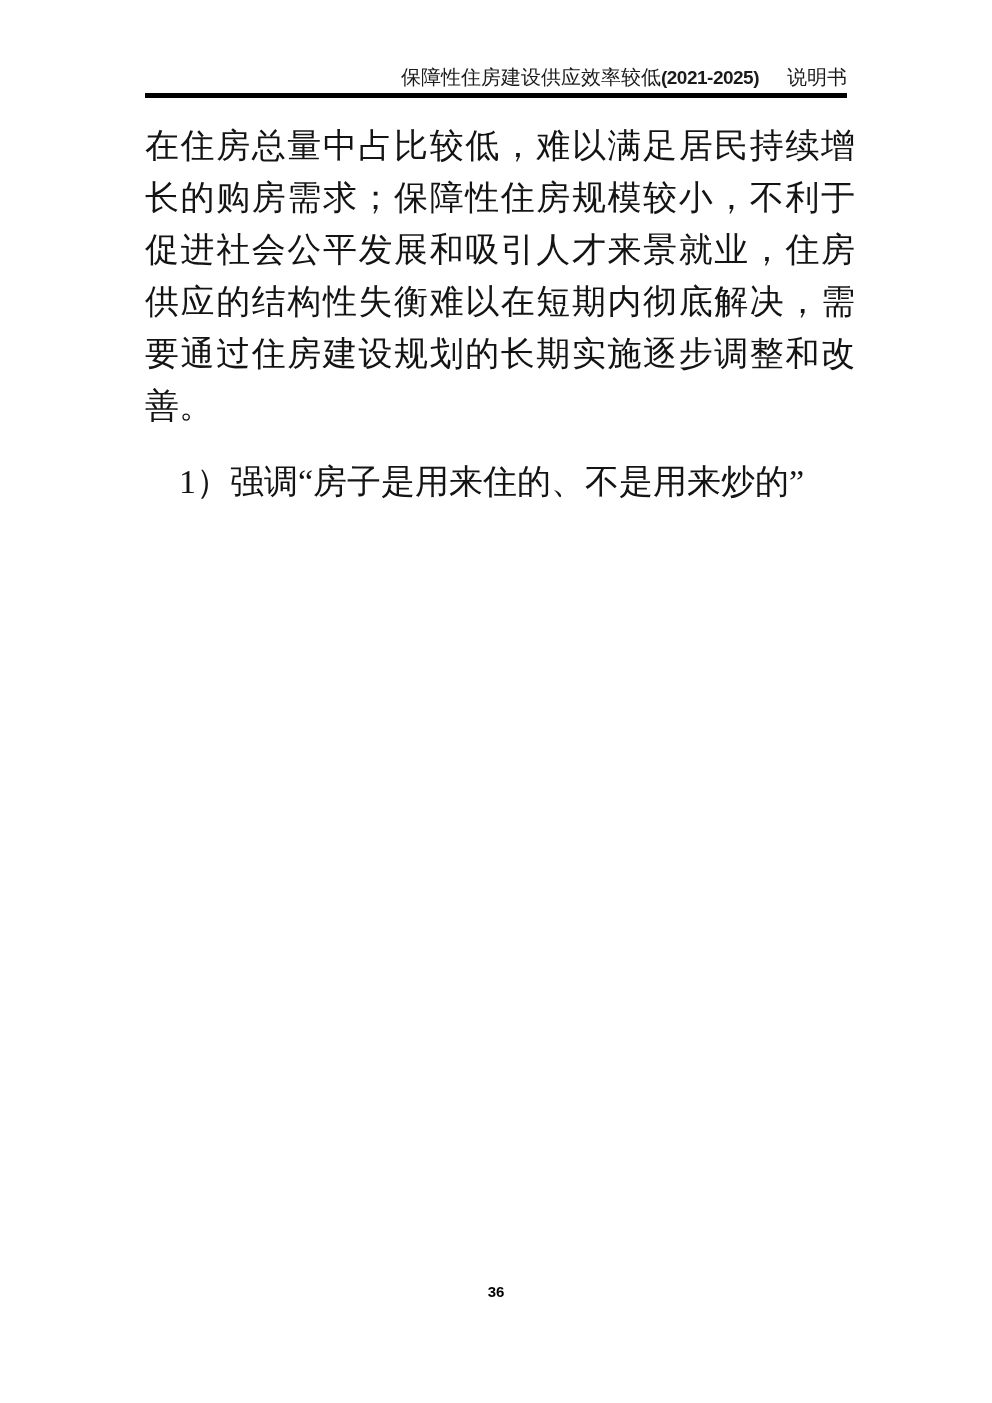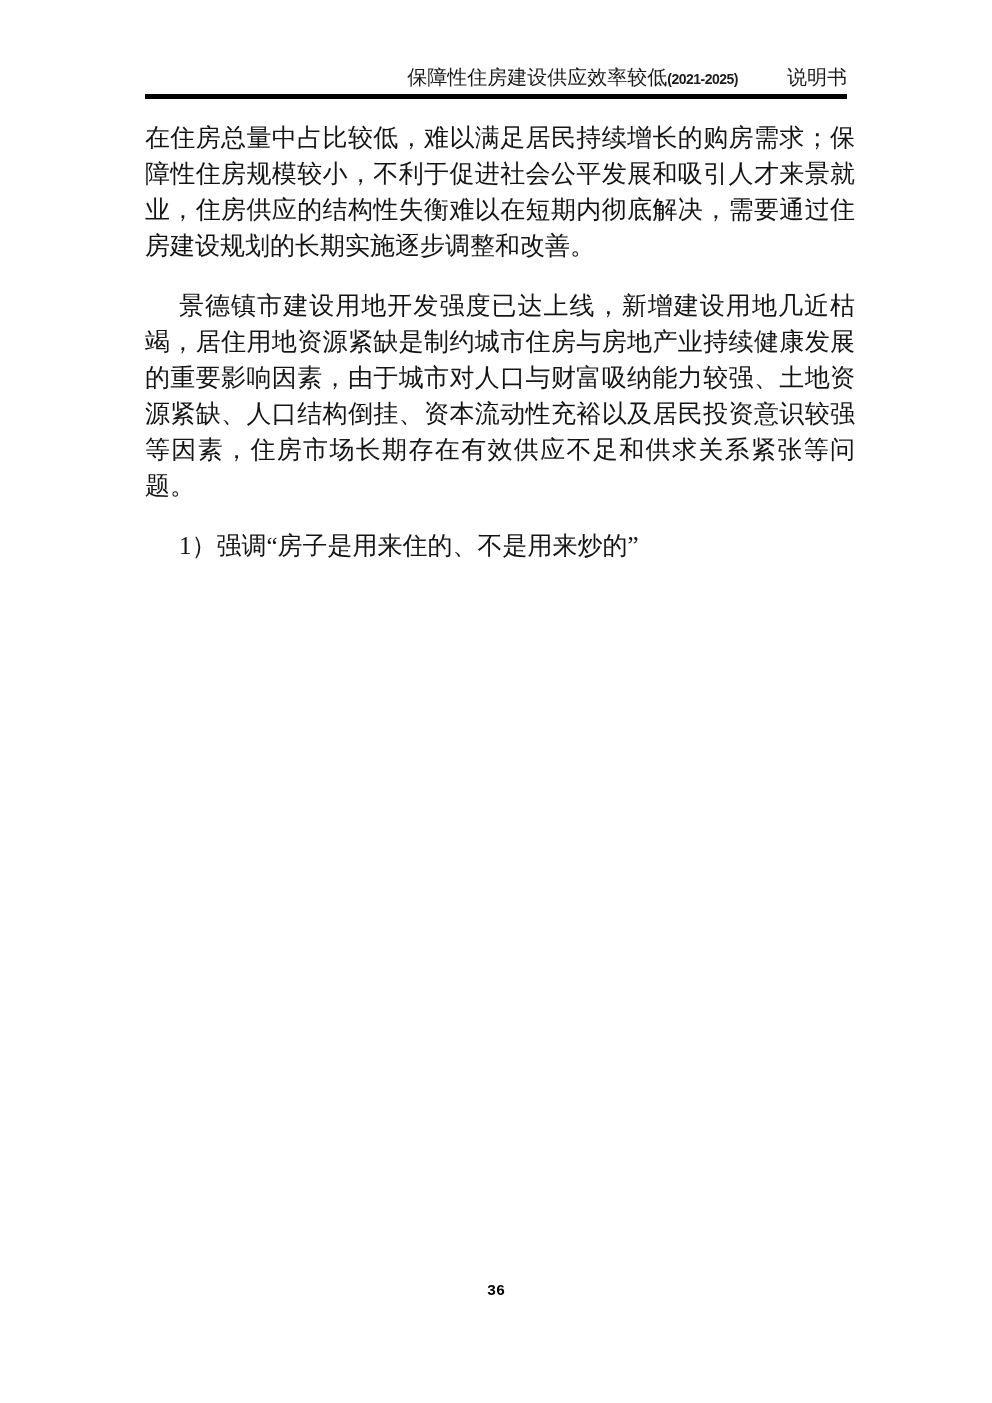--- a/index.html
+++ b/index.html
@@ -23,70 +23,69 @@
   .header-text {
     text-align: right;
     font-size: 20px;
     line-height: 26px;
     white-space: nowrap;
     color: #1a1a1a;
   }
   .header-year {
     font-family: "Liberation Sans", "DejaVu Sans", sans-serif;
     font-weight: 700;
-    font-size: 14px;
+    font-size: 19px;
     letter-spacing: -0.5px;
   }
-  .header-doctype { margin-left: 49px; }
+  .header-doctype { margin-left: 28px; }
   .header-rule {
     margin-top: 2px;
     height: 5px;
     background: #000000;
   }
   
   .doc-body {
     position: absolute;
     left: 145px;
     top: 120px;
     width: 710px;
-    font-size: 25px;
-    line-height: 36px;
+    font-size: 34px;
+    line-height: 52px;
     text-align: justify;
     text-justify: inter-ideograph;
     color: #141414;
   }
   .doc-body p { margin-bottom: 24px; }
   .doc-body p.body.indent { text-indent: 34px; }
   .doc-body p.heading { text-align: left; text-indent: 34px; }
   
   .page-number {
     position: absolute;
     top: 1283px;
     left: 0;
     width: 100%;
     text-align: center;
-    font-family: Liberation Mono, monospace;
+    font-family: Liberation Sans, sans-serif;
     font-weight: 700;
     font-size: 15px;
     color: #000000;
   }
 </style>
 </head>
 <body>
 
 <div class="page">
 
   <header class="page-header">
     <div class="header-text">
       <span>保障性住房建设供应效率较低</span><span class="header-year">(2021-2025)</span><span class="header-doctype">说明书</span>
     </div>
     <div class="header-rule"></div>
   </header>
 
   <main class="doc-body" id="doc-body">
       <p class="body">在住房总量中占比较低，难以满足居民持续增长的购房需求；保障性住房规模较小，不利于促进社会公平发展和吸引人才来景就业，住房供应的结构性失衡难以在短期内彻底解决，需要通过住房建设规划的长期实施逐步调整和改善。</p>
-      <p class="body indent">景德镇市建设用地开发强度已达上线，新增建设用地几近枯竭，居住用地资源紧缺是制约城市住房与房地产业持续健康发展的重要影响因素，由于城市对人口与财富吸纳能力较强、土地资源紧缺、人口结构倒挂、资本流动性充裕以及居民投资意识较强等因素，住房市场长期存在有效供应不足和供求关系紧张等问题。</p>
       <p class="heading indent">1）强调“房子是用来住的、不是用来炒的”</p>
     </main>
 
   <div class="page-number">36</div>
 
 </div>
 
 </body></html>

